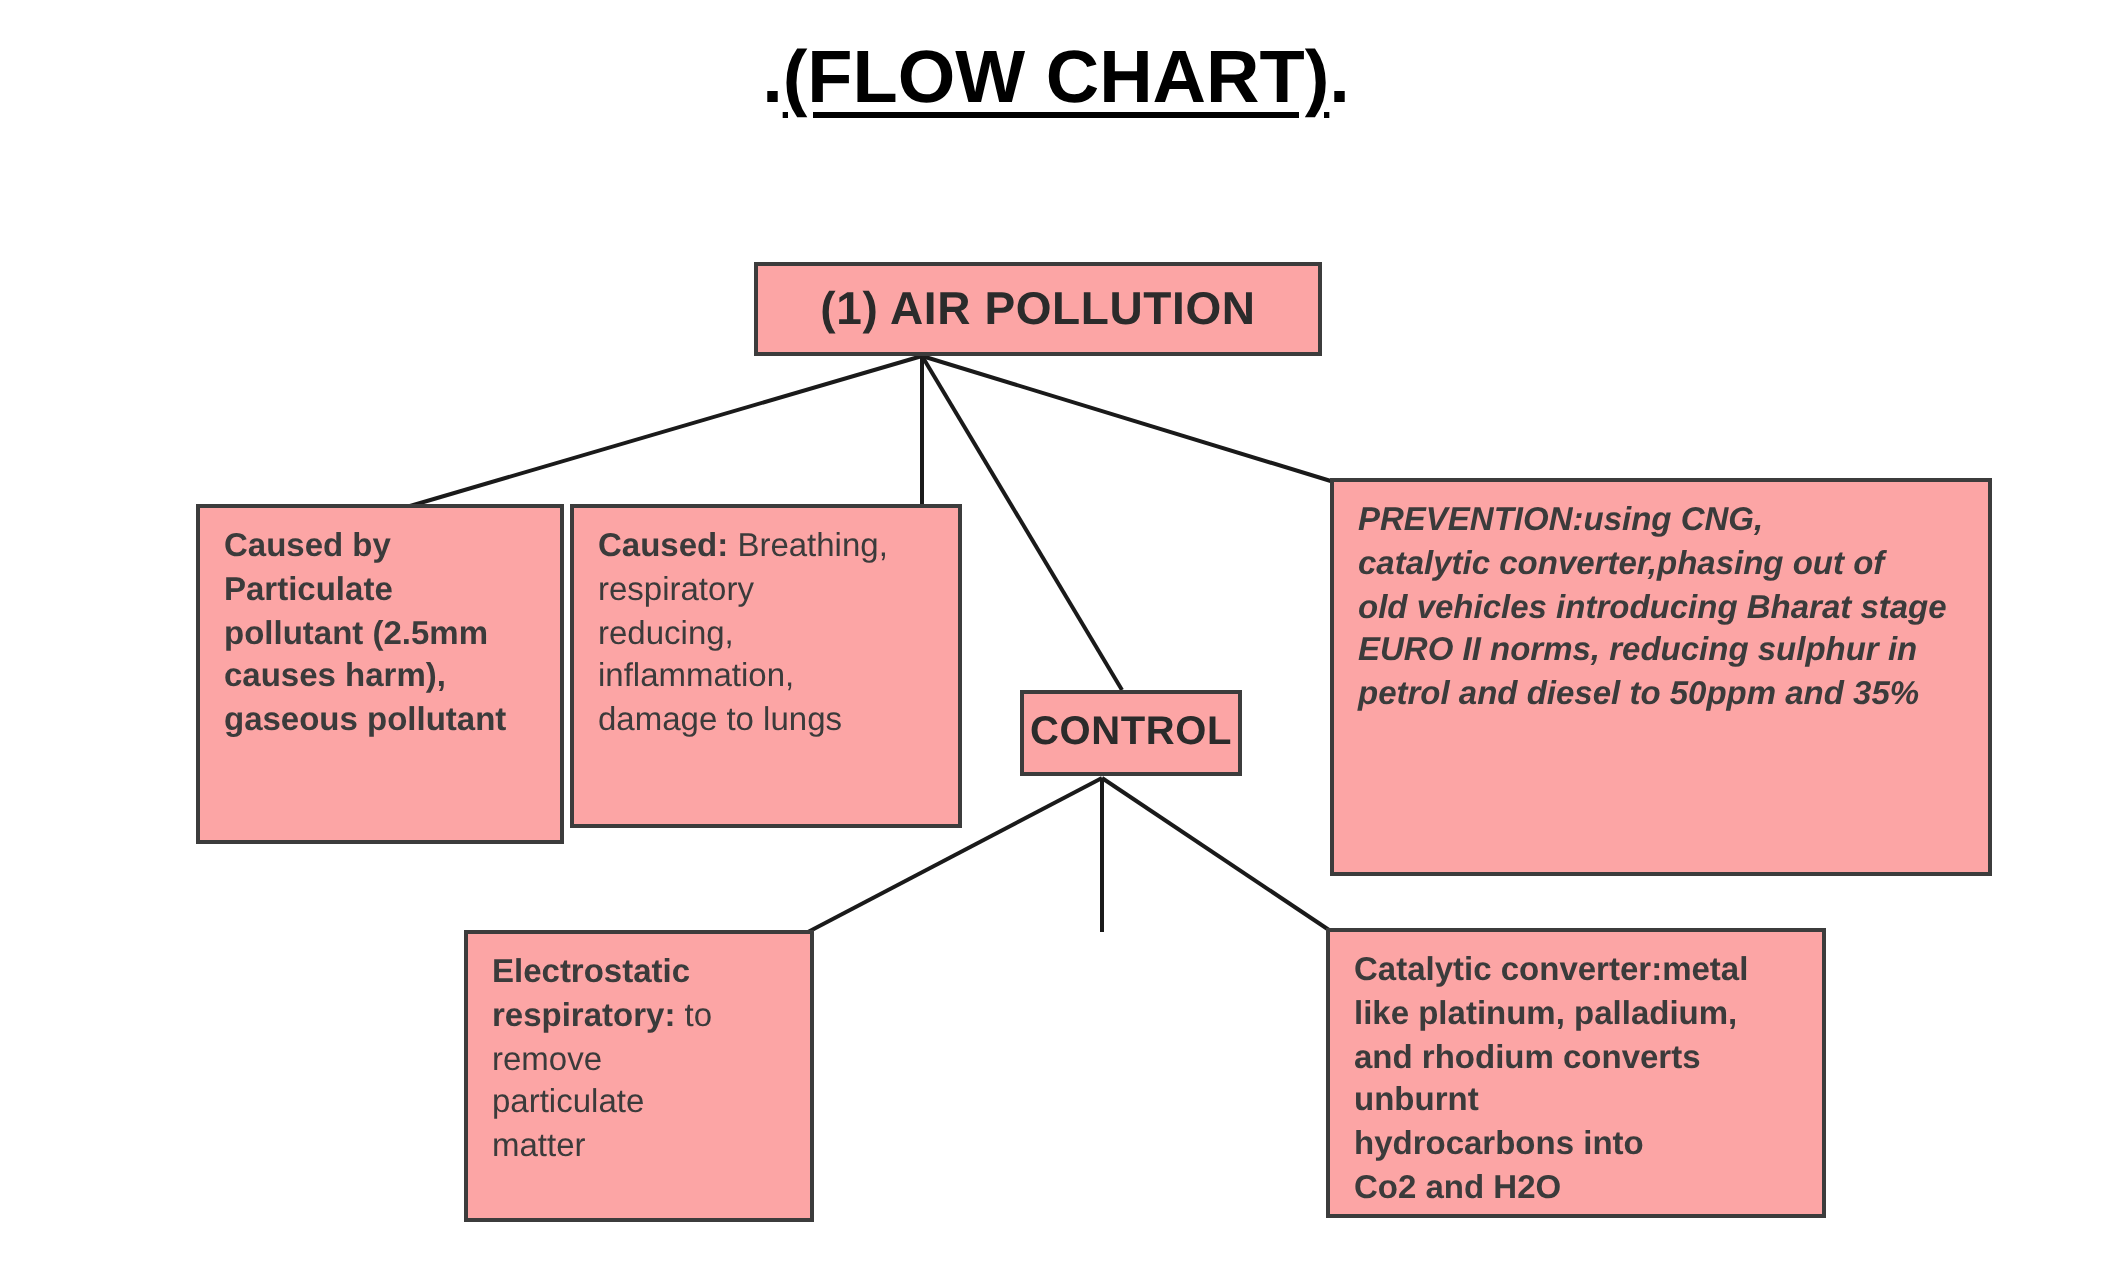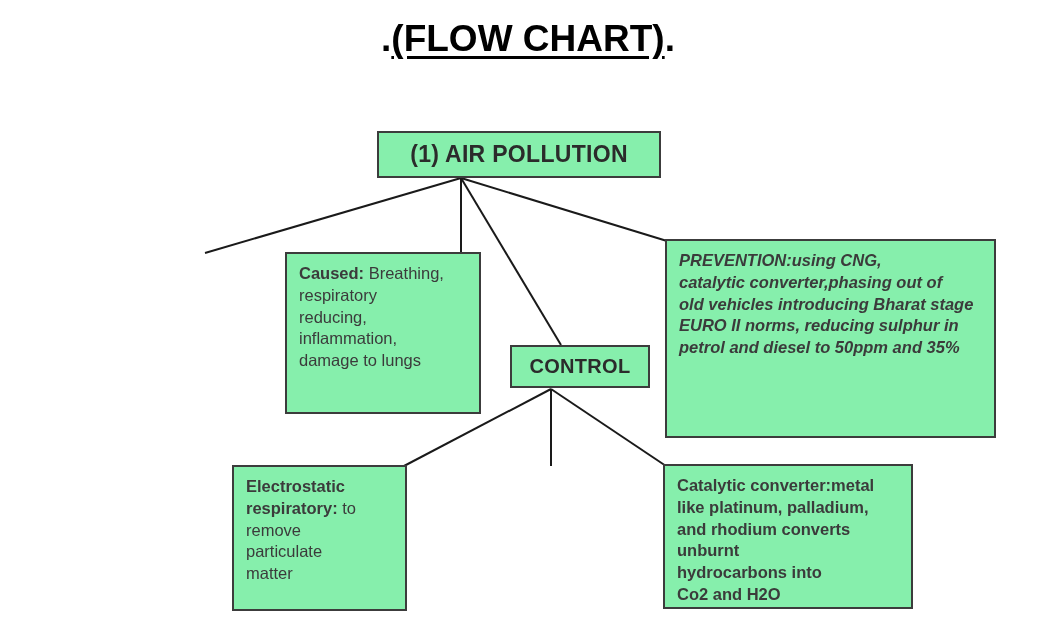--- a/index.html
+++ b/index.html
@@ -50,21 +50,21 @@
   }
   #connectors line {
     stroke: #1a1a1a;
     stroke-width: 2;
   }
 
   
   .node {
     position: absolute;
     box-sizing: border-box;
-    background: #86efac;
+    background: #fca5a5;
     border: 2px solid #3c3c3c;
     color: #3b3b3b;
     font-size: 16.5px;
     line-height: 1.32;
   }
   .node .body {
     padding: 9px 10px 8px 12px;
     white-space: pre-line;
   }
   .node b { font-weight: bold; }
@@ -80,21 +80,21 @@
     padding: 0;
     white-space: nowrap;
   }
 
   
   #node-air-pollution {
     left: 377px; top: 131px; width: 284px; height: 47px;
     font-size: 23px; font-weight: bold; letter-spacing: 0.3px;
   }
   #node-control {
-    left: 510px; top: 345px; width: 140px; height: 43px;
+    left: 510px; top: 345px; width: 111px; height: 43px;
     font-size: 20px; font-weight: bold; letter-spacing: 0.3px;
   }
   #node-causes {
     left: 98px; top: 252px; width: 184px; height: 170px;
     font-weight: bold;
   }
   #node-effect {
     left: 285px; top: 252px; width: 196px; height: 162px;
   }
   #node-prevention {
@@ -127,20 +127,27 @@
     <line x1="461" y1="178" x2="667" y2="241"></line>
     <line x1="551" y1="389" x2="404" y2="466"></line>
     <line x1="551" y1="389" x2="551" y2="466"></line>
     <line x1="551" y1="389" x2="666" y2="466"></line>
   </svg>
 
   <div class="node centered" id="node-air-pollution">
     <div class="body">(1) AIR POLLUTION</div>
   </div>
 
+  <div class="node" id="node-causes">
+    <div class="body">Caused by
+Particulate
+pollutant (2.5mm
+causes harm),
+gaseous pollutant</div>
+  </div>
 
   <div class="node" id="node-effect">
     <div class="body"><b>Caused:</b><span> Breathing,
 respiratory
 reducing,
 inflammation,
 damage to lungs</span></div>
   </div>
 
   <div class="node" id="node-prevention">

